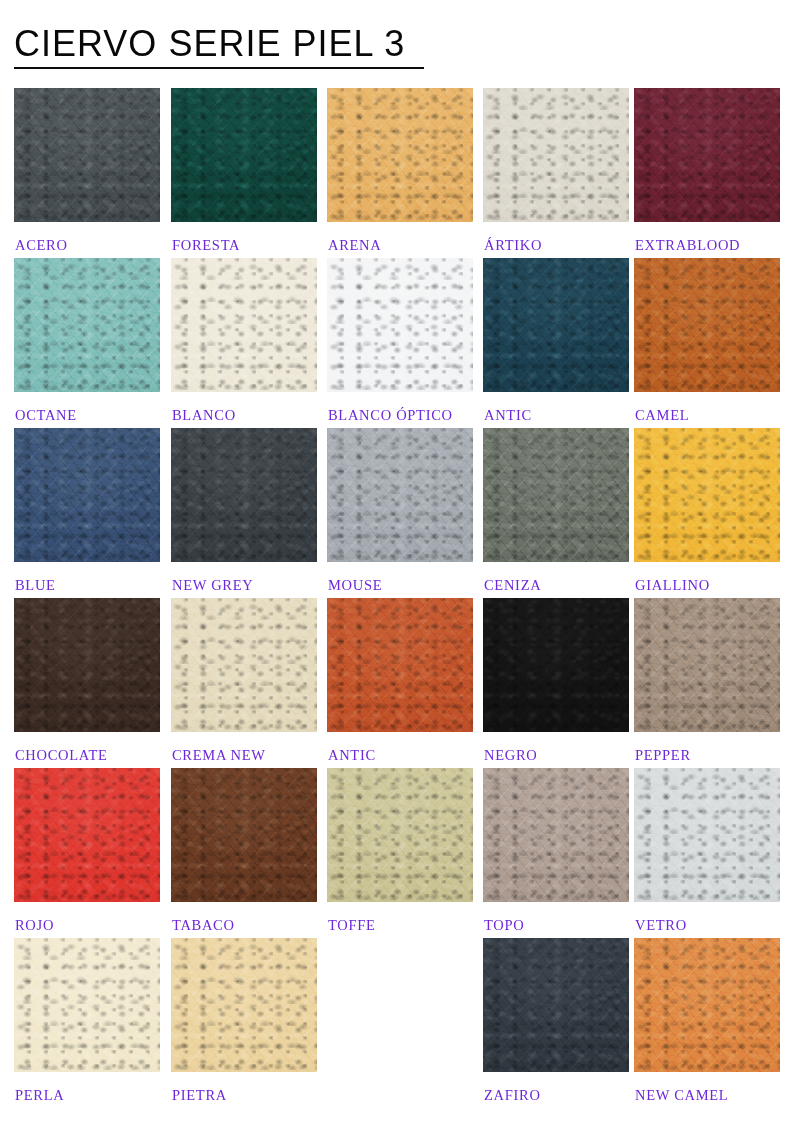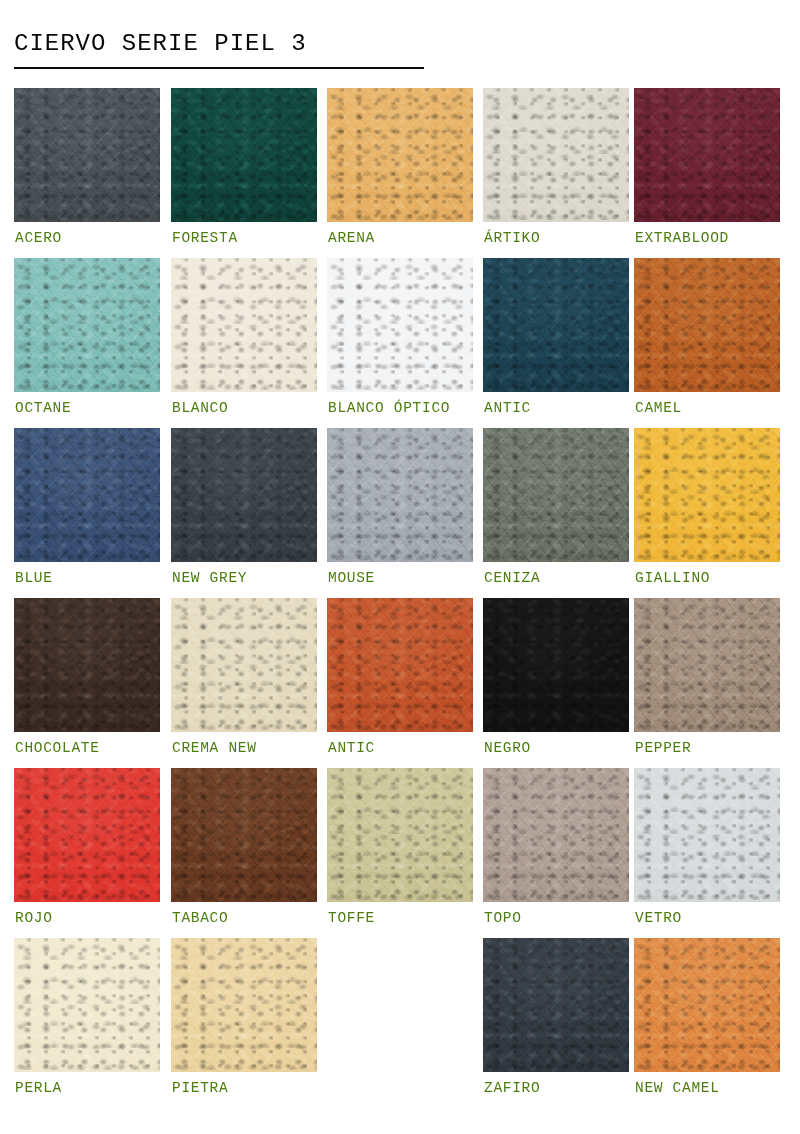--- a/index.html
+++ b/index.html
@@ -11,22 +11,22 @@
     position:relative;
   }
 
   
   .title-wrap{
     position:absolute;
     left:14px; top:24px;
     width:410px;
   }
   .title{
-    font-family:Liberation Mono, monospace;
-    font-size:24px;
+    font-family:Liberation Sans, sans-serif;
+    font-size:36px;
     line-height:40px;
     letter-spacing:1.0px;
     color:#080808;
     font-weight:400;
     white-space:nowrap;
   }
   .title-rule{
     margin-top:3px;
     height:2px;
     background:#0a0a0a;
@@ -118,25 +118,25 @@
     background-image:
       radial-gradient(circle at 50% 42%, rgba(255,255,255,.13), rgba(255,255,255,0) 58%),
       linear-gradient(170deg, rgba(255,255,255,.10), rgba(0,0,0,.12));
     mix-blend-mode:soft-light;
   }
 
   
   .label{
     position:absolute;
     left:1px;
-    top:142px;
-    font-family:Liberation Mono, monospace;
+    top:149px;
+    font-family:Liberation Serif, serif;
     font-size:14.5px;
     letter-spacing:.7px;
-    color:#4d7c0f;
+    color:#6d28d9;
     white-space:nowrap;
   }
 </style>
 </head>
 <body>
 
 <div class="title-wrap">
   <div class="title">CIERVO SERIE PIEL 3</div>
   <div class="title-rule"></div>
 </div>

